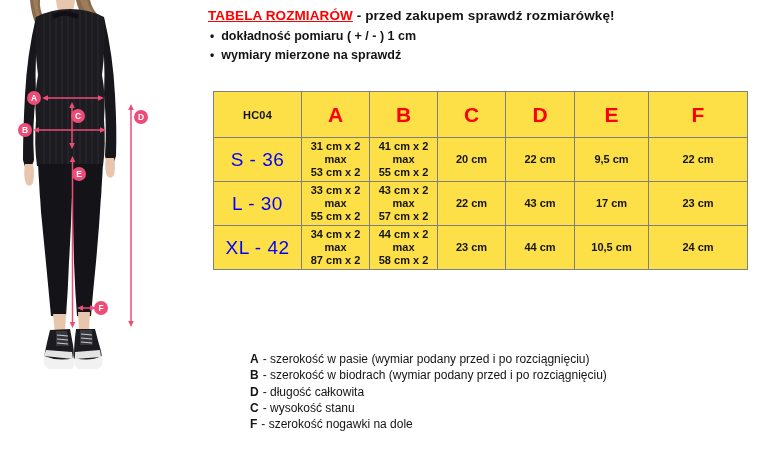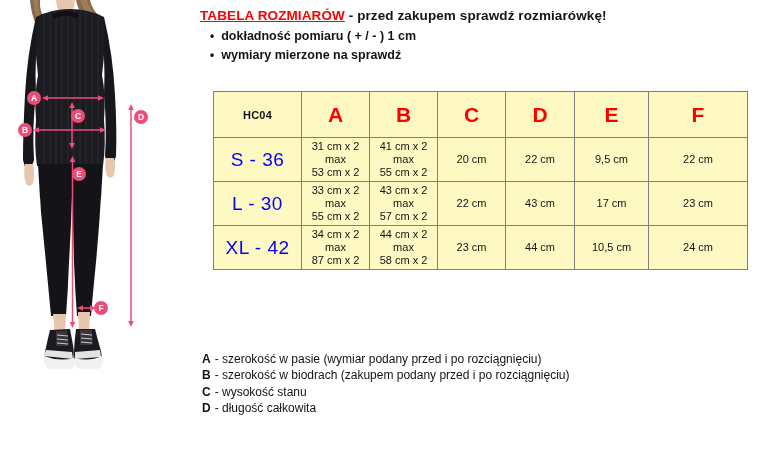--- a/index.html
+++ b/index.html
@@ -4,49 +4,49 @@
 <style>
   html,body { margin:0; padding:0; }
   body {
     width:768px; height:460px; position:relative; overflow:hidden;
     background:#ffffff; font-family:"Liberation Sans", sans-serif;
     -webkit-font-smoothing:antialiased;
   }
 
   
   .title {
-    position:absolute; left:200px; top:8px;
+    position:absolute; left:208px; top:8px;
     font-size:13.5px; font-weight:bold; color:#141414; white-space:nowrap;
     letter-spacing:.1px;
   }
   .title .red { color:#fe0000; text-decoration:underline; }
 
   .bullets { position:absolute; left:210px; top:27px; }
   .bullet-row { display:flex; align-items:flex-start; font-size:12.5px; font-weight:bold; color:#141414; line-height:19px; white-space:nowrap; }
   .bullet-row .dot { margin-right:7px; font-size:12px; }
 
   
   table.size-table {
     position:absolute; left:213px; top:91px;
     border-collapse:collapse; table-layout:fixed; width:534px;
-    background:#fef9c3;
+    background:#fde047;
   }
   .size-table td, .size-table th {
     border:1px solid #7f7f7f; text-align:center; vertical-align:middle; padding:0;
   }
   .size-table tr.hdr { height:46px; }
   .size-table tr.row { height:44px; }
   .code-cell  { font-size:11px;  font-weight:bold; color:#141414; letter-spacing:.2px; }
   .col-letter { font-size:21px;  font-weight:bold; color:#fe0000; }
   .size-cell  { font-size:19px;  font-weight:normal; color:#0202fe; letter-spacing:.5px; }
-  .val        { font-size:11px;  font-weight:normal; color:#141414; line-height:13px; white-space:pre-line; }
+  .val        { font-size:11px;  font-weight:bold; color:#141414; line-height:13px; white-space:pre-line; }
 
   
   .legend { position:absolute; left:202px; top:351px; color:#141414; }
-  .legend-item { font-size:12px; line-height:16.3px; white-space:nowrap; }
+  .legend-item { font-size:12px; line-height:16.3px; white-space:nowrap;margin-left:48px; }
   .legend-item .letter { font-weight:bold; margin-right:4px; }
 
   
   .figure { position:absolute; left:0; top:0; width:190px; height:460px; }
   .measure-label { font-size:8.5px; font-weight:bold; fill:#ffffff; text-anchor:middle; font-family:"Liberation Sans", sans-serif; }
 </style>
 </head>
 <body>
 
 <svg class="figure" viewBox="0 0 190 460" aria-hidden="true">
@@ -252,21 +252,24 @@
       <td class="val">24 cm</td>
     </tr>
   </tbody>
 </table>
 
 <div class="legend">
   <div class="legend-item">
     <span class="letter">A</span><span>- szerokość w pasie (wymiar podany przed i po rozciągnięciu)</span>
   </div>
   <div class="legend-item">
-    <span class="letter">B</span><span>- szerokość w biodrach (zakupem podany przed i po rozciągnięciu)</span>
+    <span class="letter">B</span><span>- szerokość w biodrach (wymiar podany przed i po rozciągnięciu)</span>
+  </div>
+  <div class="legend-item">
+    <span class="letter">D</span><span>- długość całkowita</span>
   </div>
   <div class="legend-item">
     <span class="letter">C</span><span>- wysokość stanu</span>
   </div>
   <div class="legend-item">
-    <span class="letter">D</span><span>- długość całkowita</span>
+    <span class="letter">F</span><span>- szerokość nogawki na dole</span>
   </div>
 </div>
 
 </body></html>

